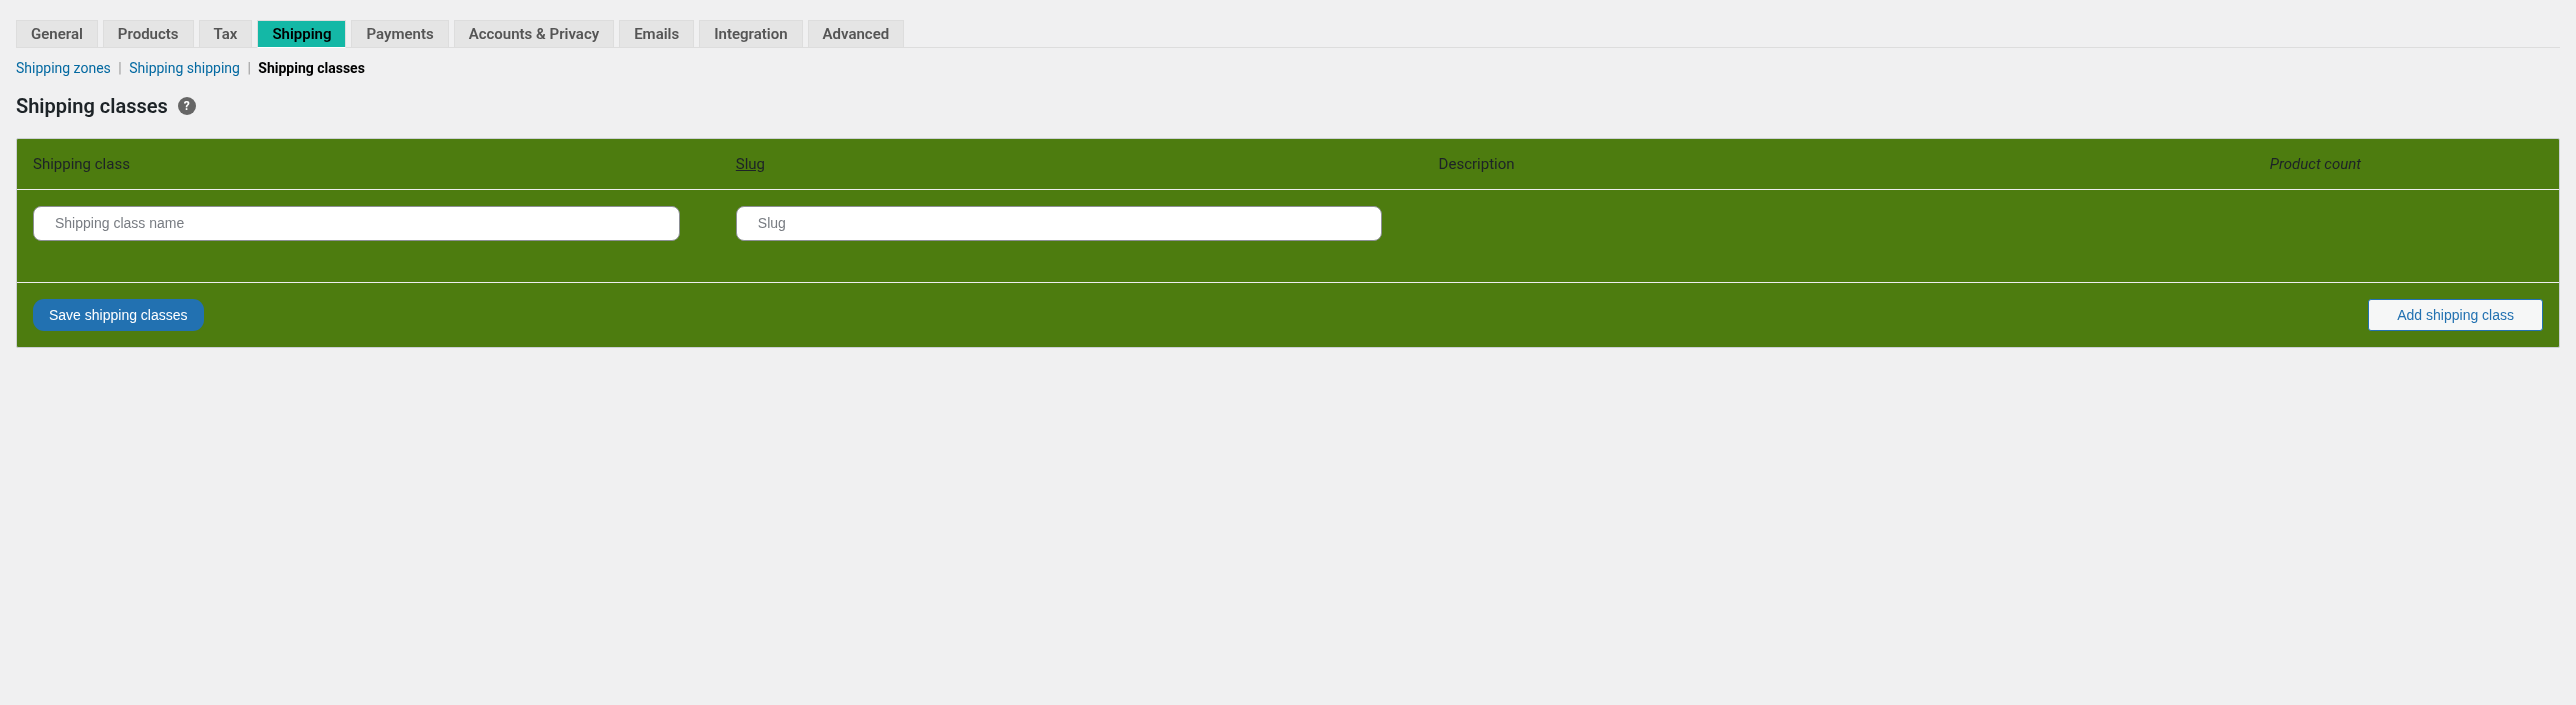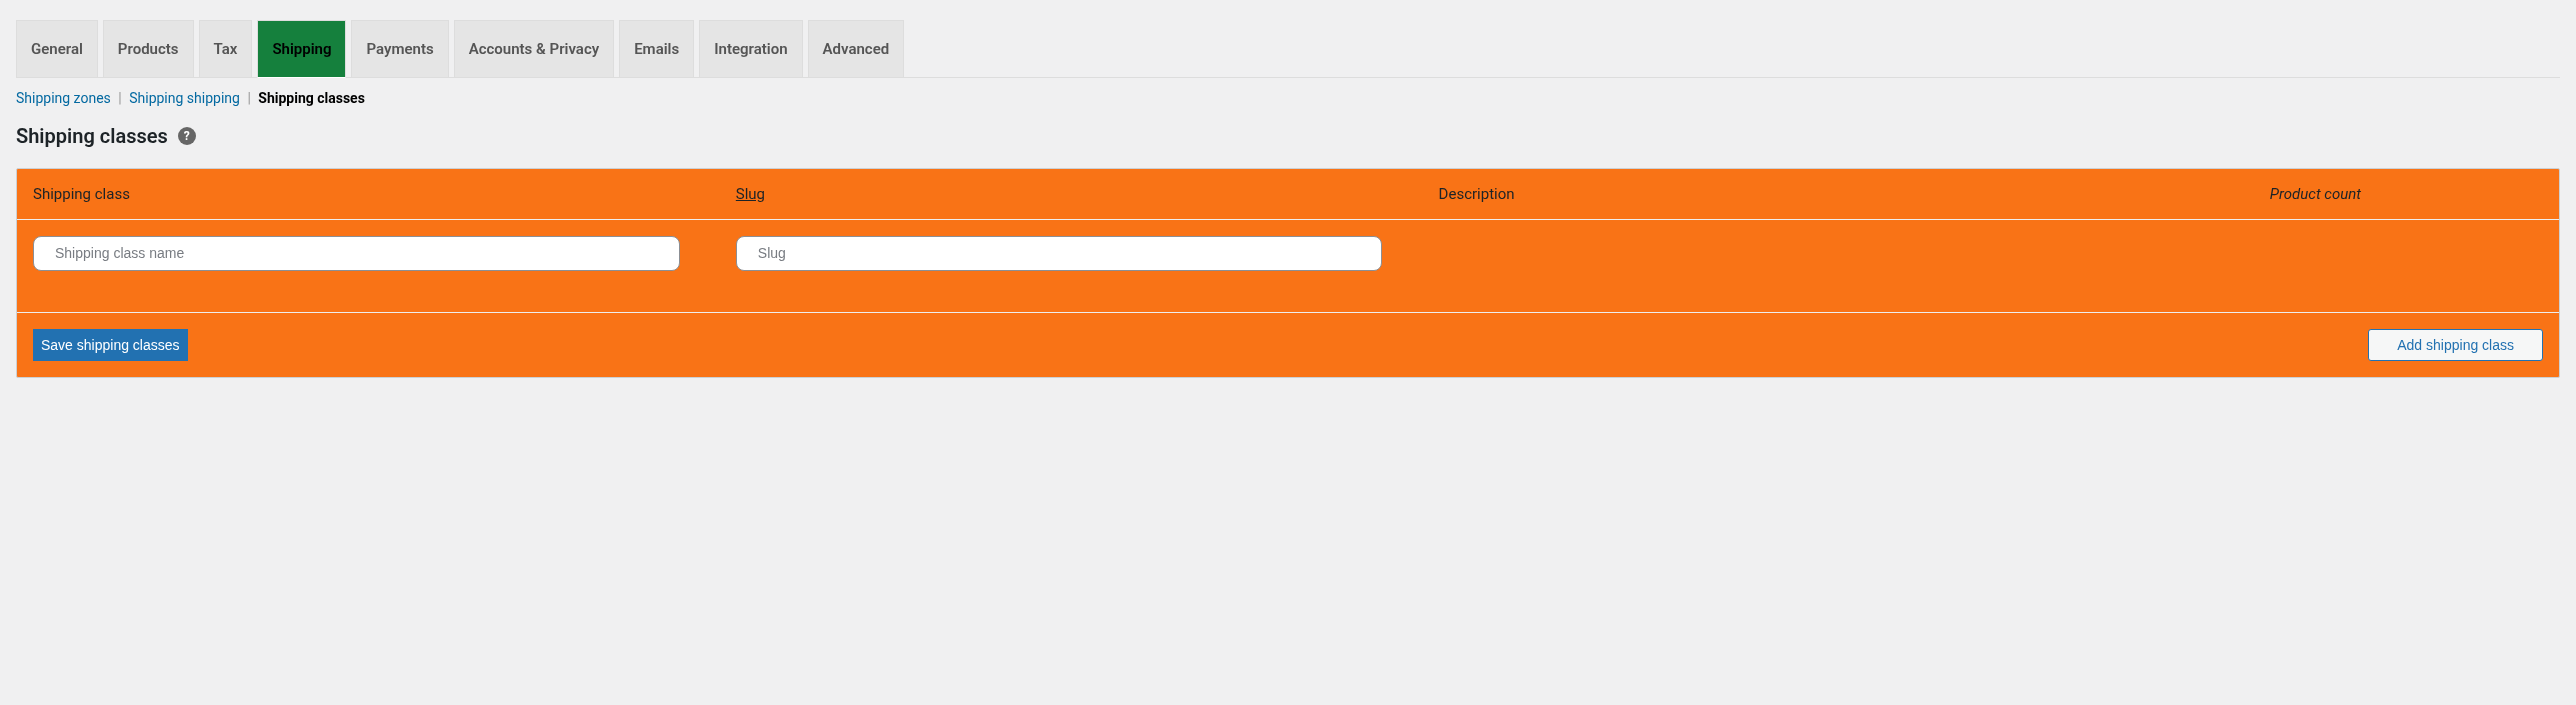--- a/index.html
+++ b/index.html
@@ -15,33 +15,33 @@
       font-size: 14px;
     }
     .tabs {
       display: flex;
       gap: 5px;
       border-bottom: 1px solid #ddd;
       margin-bottom: 12px;
       margin-left: 0px;
     }
     .tab {
-      padding: 19px 14px;
+      padding: 4px 14px;
       background-color: #e5e5e5;
       color: #555;
       font-size: 15px;
       font-weight: 600;
       cursor: pointer;
       border: 1px solid #ddd;
       border-bottom: none;
       text-decoration: none;
       display: inline-block;
     }
     .tab.active {
-      background-color: #15803d;
+      background-color: #14b8a6;
       color: #000;
       border-bottom: 1px solid #fff;
       margin-bottom: -1px;
     }
     .subnav {
       font-size: 14px;
       color: #333;
       margin-bottom: 18px;
     }
     .subnav a {
@@ -74,21 +74,21 @@
       background-color: #666;
       color: #fff;
       display: inline-flex;
       align-items: center;
       justify-content: center;
       font-size: 12px;
       font-weight: 700;
       cursor: pointer;
     }
     .table-container {
-      background-color: #f97316;
+      background-color: #4d7c0f;
       border: 1px solid #ccd0d4;
       border-radius: 2px;
     }
     .table-header {
       display: flex;
       padding: 16px 16px;
       border-bottom: 1px solid #eee;
       font-size: 15px;
       color: #1d2327;
     }
@@ -118,23 +118,23 @@
     .table-footer {
       display: flex;
       align-items: center;
       justify-content: space-between;
       padding: 16px 16px;
     }
     .btn-primary {
       background-color: #2271b1;
       color: #fff;
       border: none;
-      padding: 8px 8px;
+      padding: 8px 16px;
       font-size: 14px;
-      border-radius: 0;
+      border-radius: 11px;
       cursor: pointer;
     }
     .btn-secondary {
       background-color: #f6f7f7;
       color: #2271b1;
       border: 1px solid #2271b1;
       padding: 7px 28px;
       font-size: 14px;
       border-radius: 3px;
       cursor: pointer;

